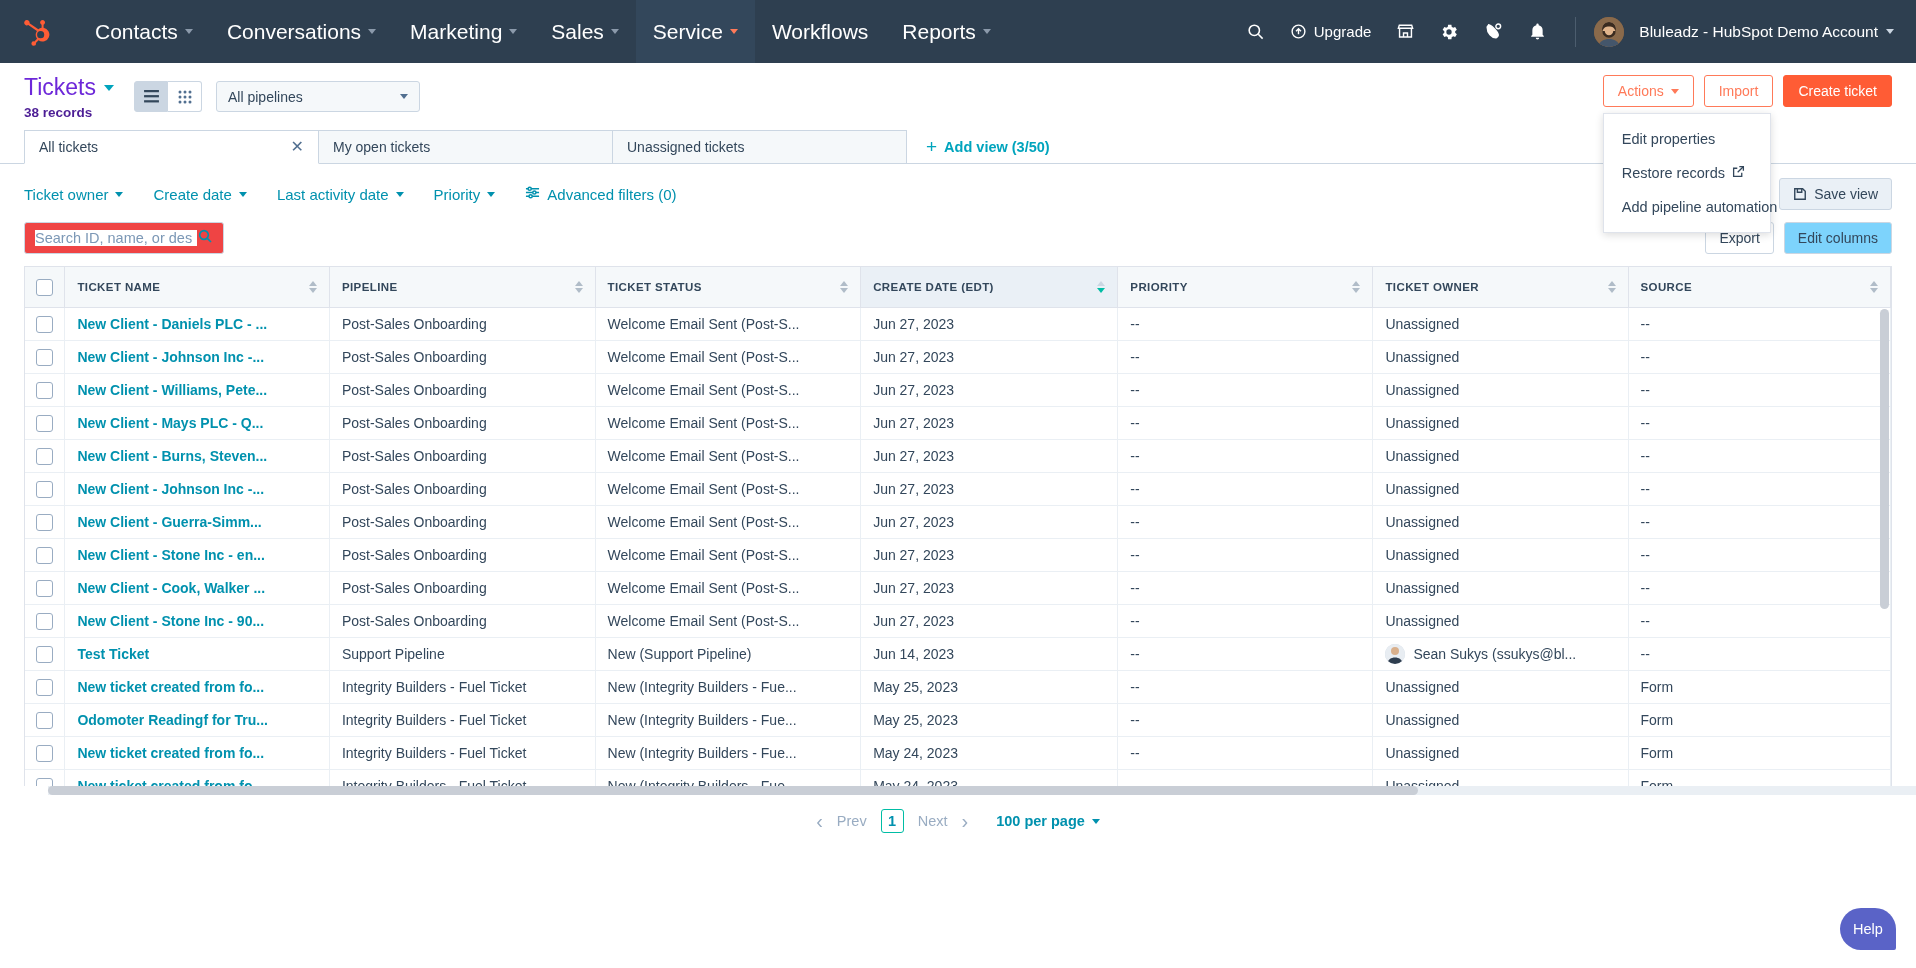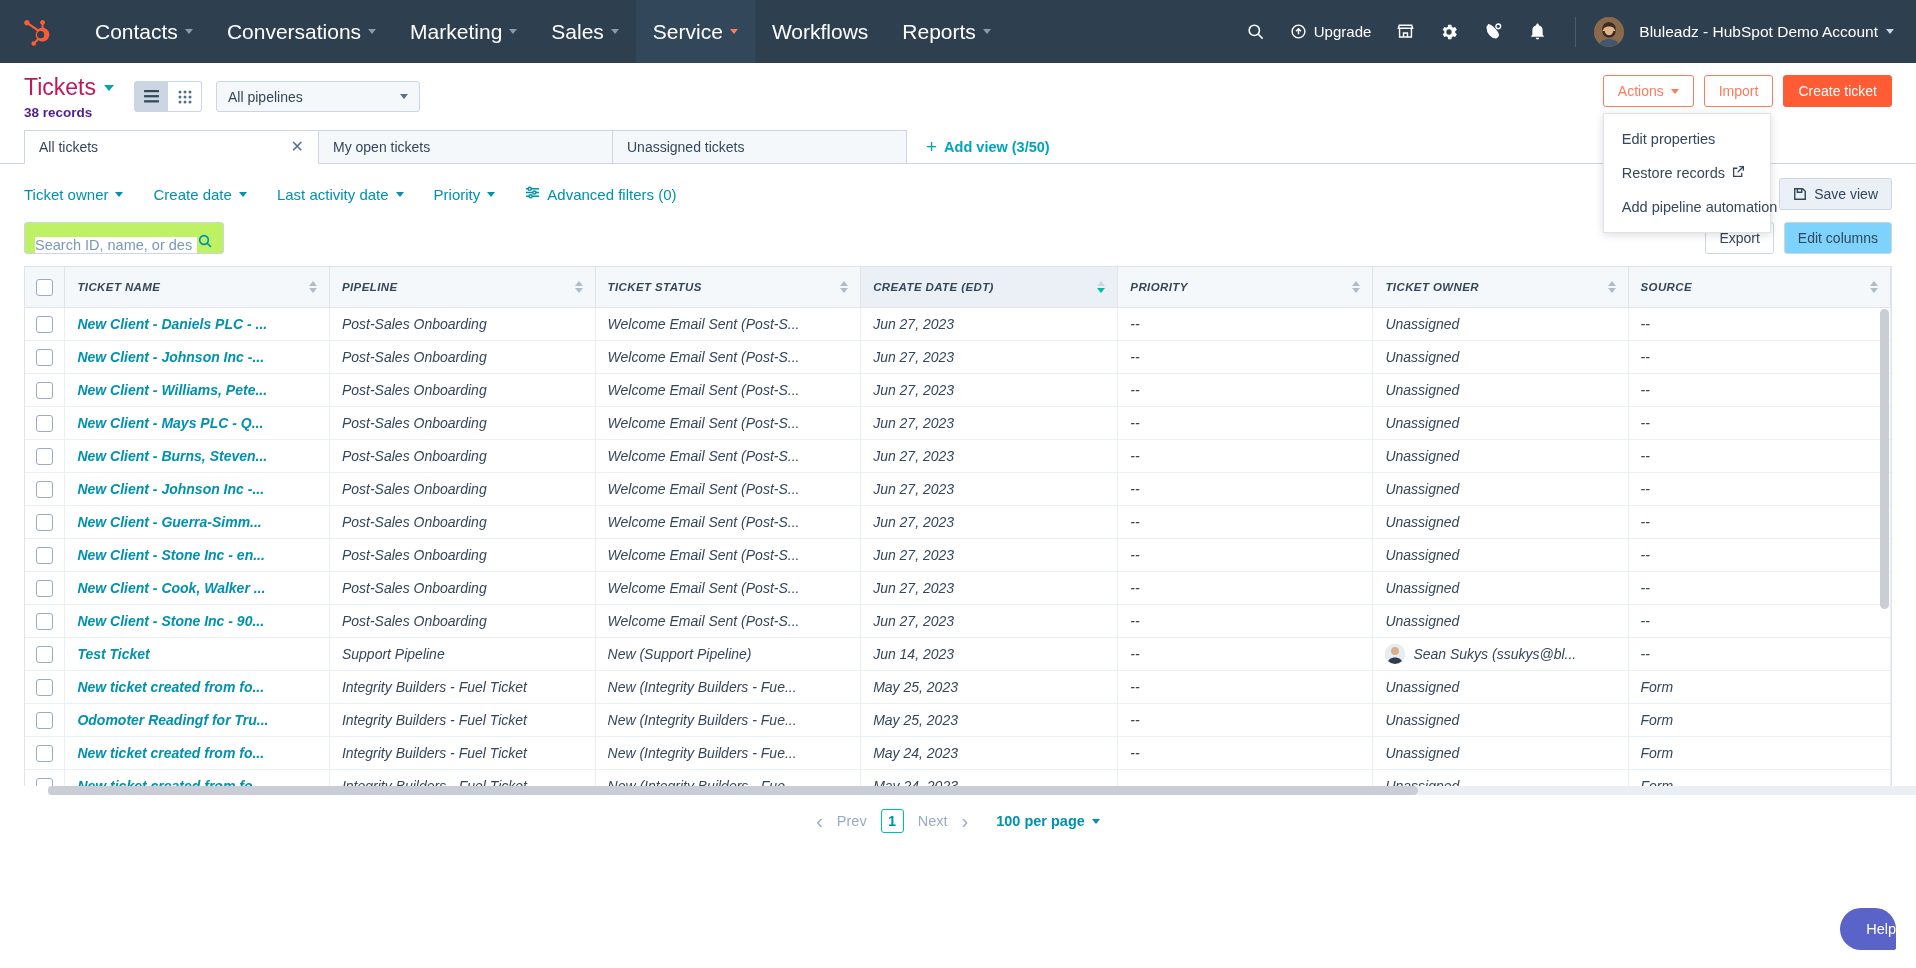--- a/index.html
+++ b/index.html
@@ -61,21 +61,21 @@
 
   
   .page-header {
     padding: 12px 24px 0 24px;
     display: flex; align-items: flex-start;
     background: #fff;
     position: relative; z-index: 30;
   }
   .title-block { margin-right: 20px; }
   .page-title {
-    font-size: 23px; color: #be185d; font-weight: 500;
+    font-size: 23px; color: #6d28d9; font-weight: 500;
     display: flex; align-items: center; gap: 8px; cursor: pointer;
     line-height: 1.1;
   }
   .page-title .caret-down { border-top-color: #00a4bd; border-left-width:5px; border-right-width:5px; border-top-width:6px; }
   .record-count { font-size: 13.5px; color: #4c1d95; font-weight: bold; margin-top: 5px; }
 
   .view-toggle { display: flex; margin-top: 6px; margin-right: 14px; }
   .vt-btn {
     width: 34px; height: 31px; border: 1px solid #cbd6e2;
     background: #fff; display: flex; align-items: center; justify-content: center;
@@ -169,43 +169,43 @@
 
   
   .search-row {
     display: flex; align-items: center;
     padding: 12px 24px 12px 24px;
     position: relative;
   }
   .search-box {
     width: 200px; height: 32px;
     border: 1px solid #cbd6e2; border-radius: 3px;
-    display: flex; align-items: flex-end; padding: 0 10px;
-    background: #bef264;
+    display: flex; align-items: center; padding: 0 10px;
+    background: #ef4444;
   }
   .search-box input {
     border: none; outline: none; flex: 1;
     font-size: 14.5px; color: #33475b;
     font-family: "Liberation Sans", sans-serif;
     min-width: 0;
   }
   .search-box input::placeholder { color: #7c98b6; }
   .search-right { margin-left: auto; display: flex; gap: 10px; }
 
   
   .table-wrap {
     margin: 0 24px;
     border: 1px solid #dfe3eb;
     border-bottom: none;
     height: 520px;
     overflow: hidden;
     position: relative;
     background: #fff;
   }
-  table { border-collapse: collapse; width: 100%; table-layout: fixed; font-style: italic; }
+  table { border-collapse: collapse; width: 100%; table-layout: fixed; }
   thead th {
     background: #f5f8fa;
     border-bottom: 1px solid #dfe3eb;
     border-right: 1px solid #dfe3eb;
     height: 40px;
     font-size: 11.5px; font-weight: bold; letter-spacing: 0.4px;
     color: #33475b; text-align: left;
     padding: 0 12px;
     position: relative;
     cursor: pointer;
@@ -280,21 +280,21 @@
   }
   .per-page .caret-down { border-top-color: #0091ae; }
 
   
   .help-fab {
     position: absolute; right: 20px; bottom: 18px;
     width: 56px; height: 42px;
     background: #5a63c7;
     border-radius: 22px 22px 2px 22px;
     color: #fff; font-size: 14.5px;
-    display: flex; align-items: center; justify-content: flex-end;
+    display: flex; align-items: center; justify-content: center;
     cursor: pointer; z-index: 60;
   }
 </style>
 </head>
 <body>
 
 <div class="topnav">
   <div class="hs-logo">
     <svg width="30" height="30" viewBox="0 0 32 32">
       <path d="M23 11.5V8.2a2.6 2.6 0 10-2.1 0v3.3a7.3 7.3 0 00-3.5 1.5L8.1 6.6a2.9 2.9 0 10-1.4 2l9.2 6.4a7.3 7.3 0 00.1 8.2l-2.8 2.8a2.4 2.4 0 101.6 1.7l2.8-2.8A7.4 7.4 0 1023 11.5zm-3.1 11.1a3.8 3.8 0 113.8-3.8 3.8 3.8 0 01-3.8 3.8z" fill="#ff5c35"></path>

